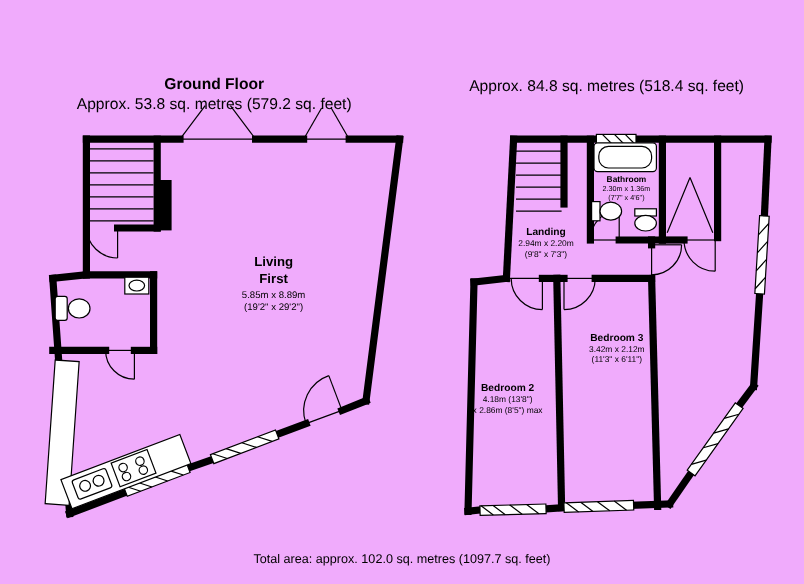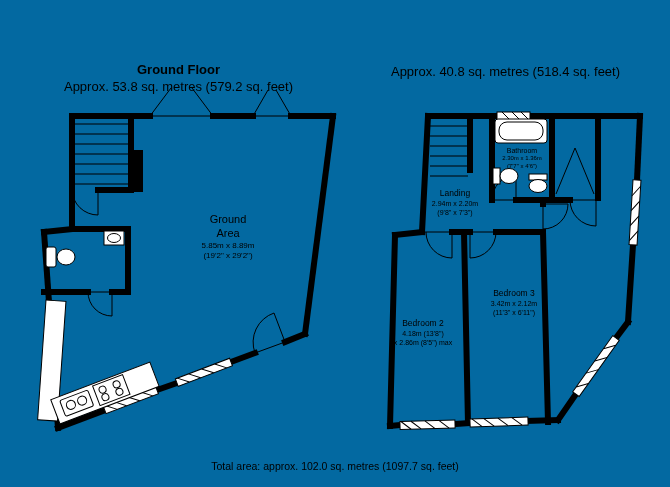--- a/index.html
+++ b/index.html
@@ -1,28 +1,28 @@
 <!DOCTYPE html>
 <html><head>
 <meta charset="utf-8">
 <style>
   html,body{margin:0;padding:0;background:#fff;}
-  #page{position:relative;width:670px;height:487px;background:#0369a1;overflow:hidden;
+  #page{position:relative;width:670px;height:487px;background:#f0abfc;overflow:hidden;
         font-family:"Liberation Sans","DejaVu Sans",sans-serif;color:#000;}
   svg{position:absolute;left:0;top:0;}
   .wall{stroke:#000;stroke-width:6;stroke-linecap:square;}
   .thin{stroke:#000;stroke-width:1;fill:none;}
   .tread{stroke:#000;stroke-width:1;}
   .fixture{stroke:#000;stroke-width:1;fill:#fff;}
   .win-frame{fill:#fff;stroke:#000;stroke-width:1;}
   .floor-header{position:absolute;text-align:center;}
   .fh-title{font-size:13px;font-weight:bold;}
   .fh-sub{font-size:13px;margin-top:2px;}
   .lbl{position:absolute;display:flex;flex-direction:column;align-items:center;line-height:1.3;text-align:center;}
-  .lbl .nm{font-weight:normal;}
+  .lbl .nm{font-weight:bold;}
   .lbl .dm{white-space:nowrap;}
   .lbl-lg .nm{font-size:11px;}
   .lbl-lg .dm{font-size:8px;text-align:right;}
   .lbl-lg .nm{max-width:46px;}
   .lbl-md .nm{font-size:8.5px;}
   .lbl-md .dm{font-size:7px;}
   .lbl-sm .nm{font-size:7px;}
   .lbl-sm .dm{font-size:6px;}
   .footer{position:absolute;left:0;top:460px;width:670px;text-align:center;font-size:10.5px;}
 </style>
@@ -219,43 +219,43 @@
     </g>
   </g>
 </svg>
 
 <div class="floor-header" style="left:56px;top:62px;width:245px">
   <div class="fh-title">Ground Floor</div>
   <div class="fh-sub">Approx. 53.8 sq. metres (579.2 sq. feet)</div>
 </div>
 
 <div class="floor-header" style="left:388px;top:62px;width:235px">
-  <div class="fh-sub">Approx. 40.8 sq. metres (518.4 sq. feet)</div>
+  <div class="fh-sub">Approx. 84.8 sq. metres (518.4 sq. feet)</div>
 </div>
 
 <div class="lbl lbl-lg" style="left:168px;top:212px;width:120px">
-  <span class="nm">Ground Area</span>
+  <span class="nm">Living First</span>
   <span class="dm">5.85m x 8.89m</span>
   <span class="dm">(19'2" x 29'2")</span>
 </div>
 
 <div class="lbl lbl-sm" style="left:482px;top:146px;width:80px">
   <span class="nm">Bathroom</span>
   <span class="dm">2.30m x 1.36m</span>
   <span class="dm">(7'7" x 4'6")</span>
 </div>
 
 <div class="lbl lbl-md" style="left:417px;top:188px;width:76px">
   <span class="nm">Landing</span>
   <span class="dm">2.94m x 2.20m</span>
   <span class="dm">(9'8" x 7'3")</span>
 </div>
 
 
-<div class="lbl lbl-md" style="left:464px;top:288px;width:100px">
+<div class="lbl lbl-md" style="left:464px;top:276px;width:100px">
   <span class="nm">Bedroom 3</span>
   <span class="dm">3.42m x 2.12m</span>
   <span class="dm">(11'3" x 6'11")</span>
 </div>
 
 <div class="lbl lbl-md" style="left:381px;top:318px;width:84px">
   <span class="nm">Bedroom 2</span>
   <span class="dm">4.18m (13'8")</span>
   <span class="dm">x 2.86m (8'5") max</span>
 </div>

